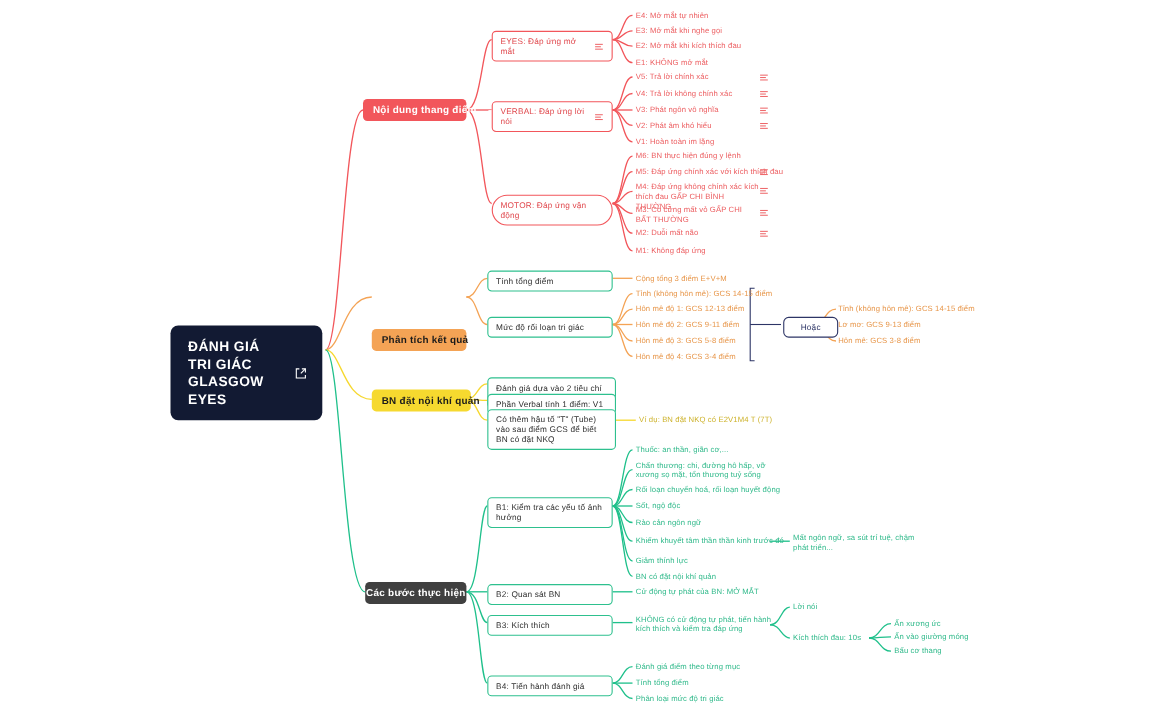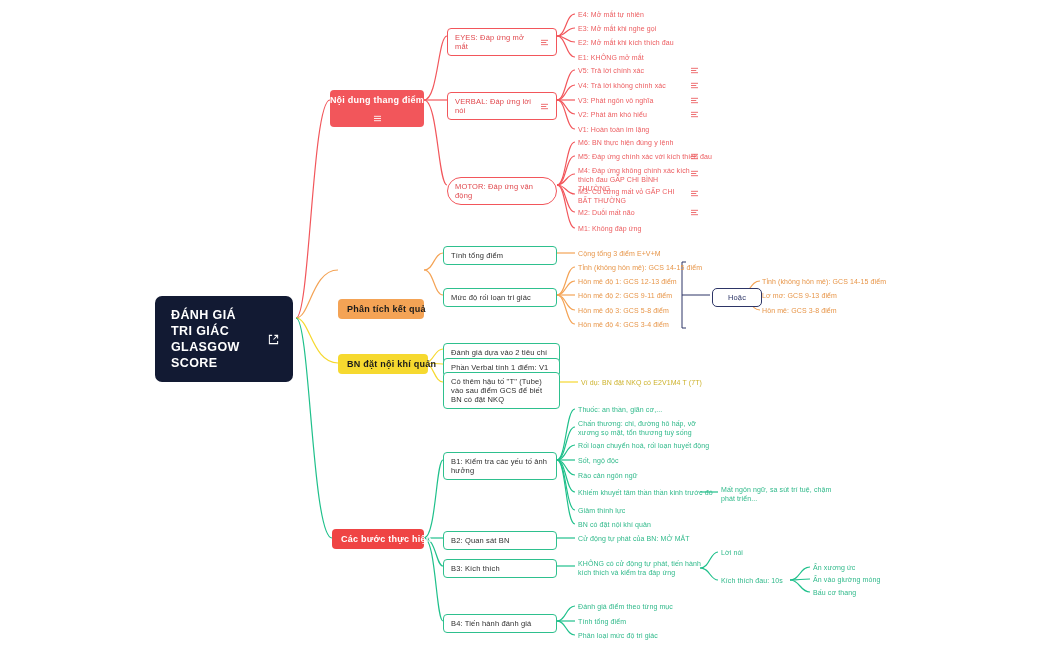--- a/index.html
+++ b/index.html
@@ -50,21 +50,21 @@
     padding: 5px 9px;
     font-size: 9px;
     font-weight: bold;
     color: #1b1b1b;
     gap: 10px;
     letter-spacing: .25px;
   }
   .l1.red    { background: #f2565b; color: #ffffff; }
   .l1.orange { background: #f4a355; margin-top: 38px; }
   .l1.yellow { background: #f6d92f; }
-  .l1.green  { background: #ef4444; color: #ffffff; }
+  .l1.green  { background: #404040; color: #ffffff; justify-content: center; }
 
   
   .box {
     background: #ffffff;
     border: 1px solid #d7d7d7;
     border-radius: 4px;
     font-size: 7.5px;
     color: #3b3b3b;
     padding: 4px 7px;
     gap: 6px;
@@ -177,30 +177,30 @@
 
       <path d="M557,621 C566,621 566,606 575,606" stroke="#1fc08b"></path>
       <path d="M557,621 L575,621" stroke="#1fc08b"></path>
       <path d="M557,621 C566,621 566,635 575,635" stroke="#1fc08b"></path>
     </g>
   </svg>
 
   <div class="node root" style="left:155px; top:296px;">
     <div class="rtext">
       <div>ĐÁNH GIÁ TRI GIÁC</div>
-      <div>GLASGOW SCORE</div>
+      <div>GLASGOW EYES</div>
     </div>
     <svg class="ext-icon" viewBox="0 0 12 12">
       <path d="M4.5 1.5H1.5V10.5H10.5V7.5" fill="none" stroke="#ffffff" stroke-width="1.1"></path>
       <path d="M7 1.5H10.5V5" fill="none" stroke="#ffffff" stroke-width="1.1"></path>
       <path d="M10.5 1.5L6 6" fill="none" stroke="#ffffff" stroke-width="1.1"></path>
     </svg>
   </div>
 
-  <div class="node l1 red" style="left:330px; top:90px; width:94px;flex-direction:column;">
+  <div class="node l1 red" style="left:330px; top:90px; width:94px;">
     <span>Nội dung thang điểm</span>
     <svg class="hamb" viewBox="0 0 10 8">
       <path d="M1 1.5H9M1 4H9M1 6.5H9" stroke="#ffffff" stroke-width="1"></path>
     </svg>
   </div>
 
   <div class="node box red-b" style="left:447px; top:92px; width:110px;">
     <span class="btext">VERBAL: Đáp ứng lời nói</span>
     <svg class="note-ico" viewBox="0 0 10 8">
       <path d="M1 1.5H9M1 4H7M1 6.5H9" stroke="#ec5c5f" stroke-width="1"></path>

